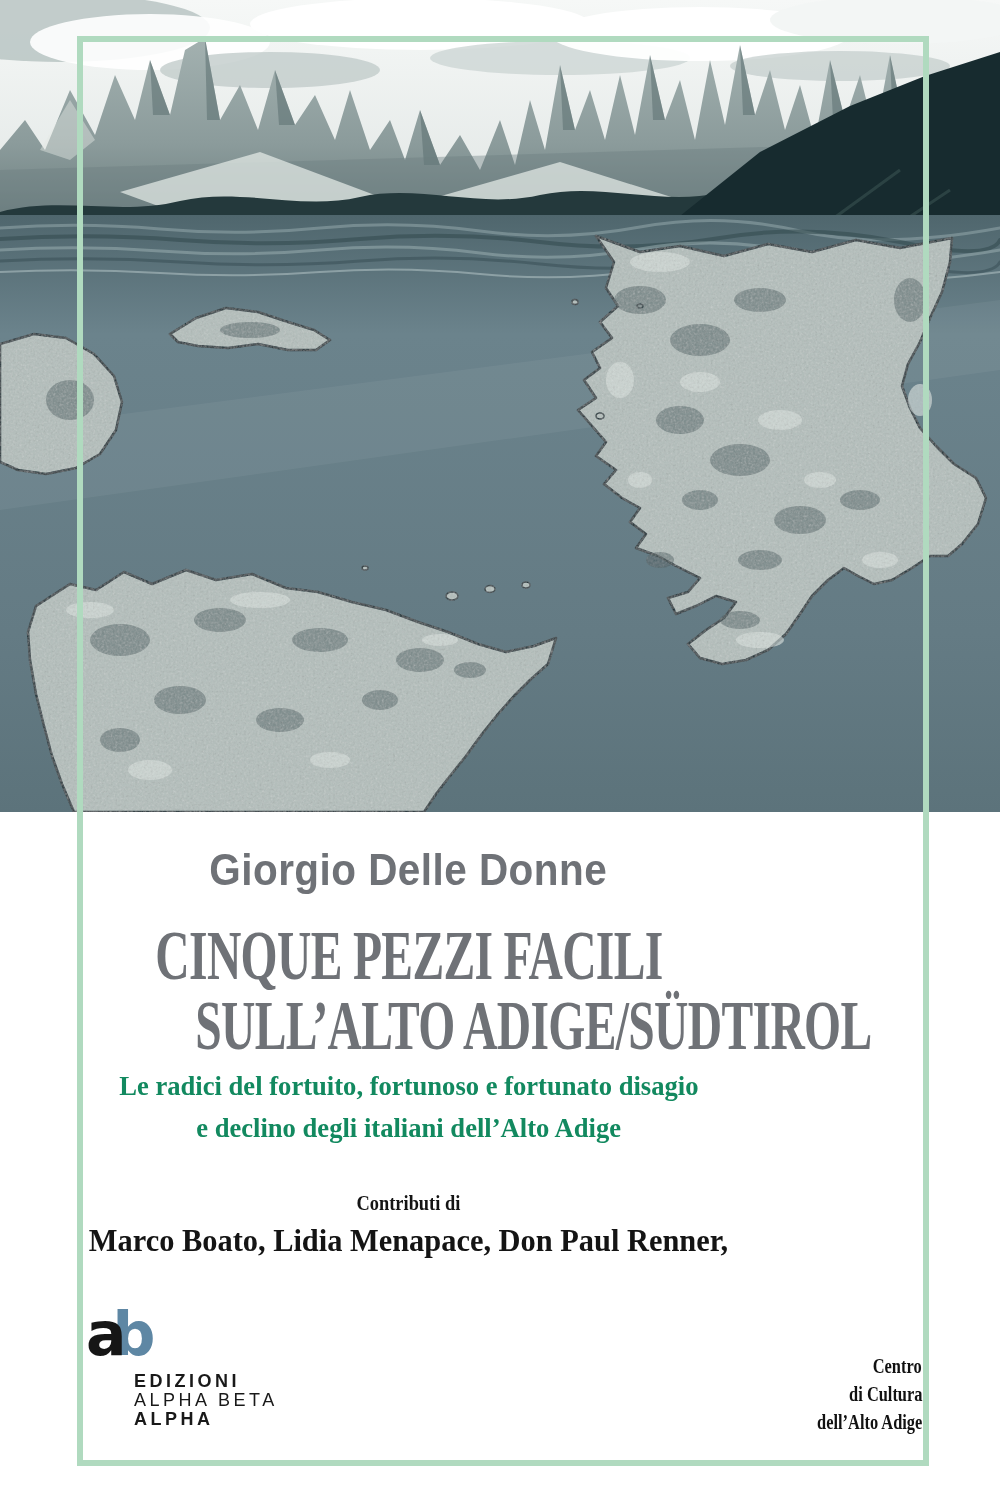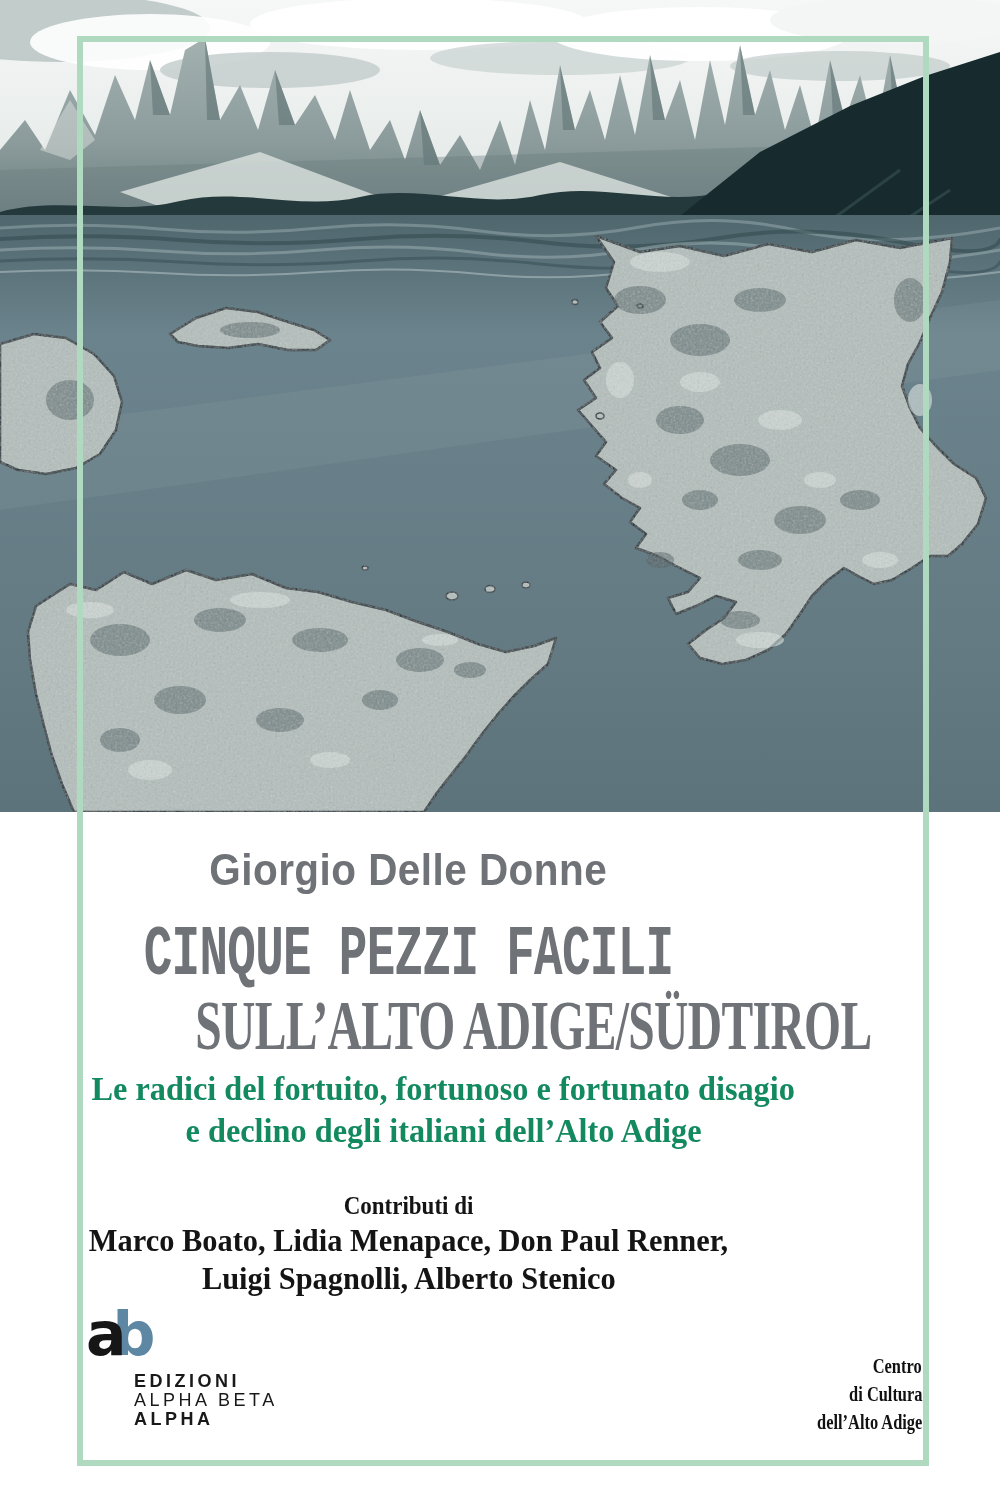--- a/index.html
+++ b/index.html
@@ -9,29 +9,29 @@
   }
   .photo{position:absolute;left:0;top:0;width:1000px;height:812px;display:block;}
   .frame{
     position:absolute;left:77px;top:36px;width:852px;height:1430px;
     border:6px solid #b0dabf;box-sizing:border-box;z-index:6;pointer-events:none;
   }
   .line{position:absolute;left:0;width:817px;text-align:center;z-index:4;white-space:nowrap;}
   .line .sq{display:inline-block;transform-origin:50% 50%;white-space:nowrap;}
   .author{top:845px;font-family:"Liberation Sans",sans-serif;font-weight:700;font-size:44px;color:#6f7277;}
   .author .sq{transform:scaleX(0.92);letter-spacing:0.5px;}
-  .title1{top:916px;font-family:Liberation Mono, monospace;}
+  .title1{top:916px;}
   .title2{top:986px;padding-left:36px;}
   .title1,.title2{font-weight:700;font-size:70px;color:#6f7277;}
   .title1 .sq,.title2 .sq{transform:scaleX(0.68);letter-spacing:-1px;}
   .sub1{top:1070px;}
   .sub2{top:1112px;}
-  .sub1,.sub2{font-weight:700;font-size:34px;color:#12895f;margin-left:35px;}
+  .sub1,.sub2{font-weight:700;font-size:28px;color:#12895f;}
   .sub1 .sq,.sub2 .sq{transform:scaleX(0.95);}
-  .cintro{top:1192px;font-weight:700;font-size:25px;color:#141414;}
+  .cintro{top:1192px;font-weight:700;font-size:20px;color:#141414;}
   .cintro .sq{transform:scaleX(0.92);}
   .contrib1{top:1222px;text-align:center;}
   .contrib2{top:1260px;}
   .contrib1,.contrib2{font-weight:700;font-size:32px;color:#141414;}
   .contrib1 .sq,.contrib2 .sq{transform:scaleX(0.95);}
   .logo{position:absolute;left:86px;top:1298px;z-index:4;font-family:"DejaVu Sans",sans-serif;
         font-weight:700;font-size:60px;line-height:72px;}
   .logo-a{position:relative;z-index:2;color:#161616;display:inline-block;}
   .logo-b{position:relative;z-index:1;color:#5e87a4;display:inline-block;margin-left:-14px;}
   .pubname{position:absolute;left:134px;top:1372px;z-index:4;
@@ -227,23 +227,20 @@
   <div class="line sub2">
     <span class="sq">e declino degli italiani dell’Alto Adige</span>
   </div>
 
   <div class="line cintro">
     <span class="sq">Contributi di</span>
   </div>
   <div class="line contrib1">
     <span class="sq">Marco Boato, Lidia Menapace, Don Paul Renner,</span>
   </div>
-  <div class="line contrib2">
-    <span class="sq">Luigi Spagnolli, Alberto Stenico</span>
-  </div>
 
   <div class="logo">
     <span class="logo-a">a</span><span class="logo-b">b</span>
   </div>
   <div class="pubname">
     <div class="pub-bold">EDIZIONI</div>
     <div class="pub-light">ALPHA BETA</div>
     <div class="pub-bold">ALPHA</div>
   </div>
 

